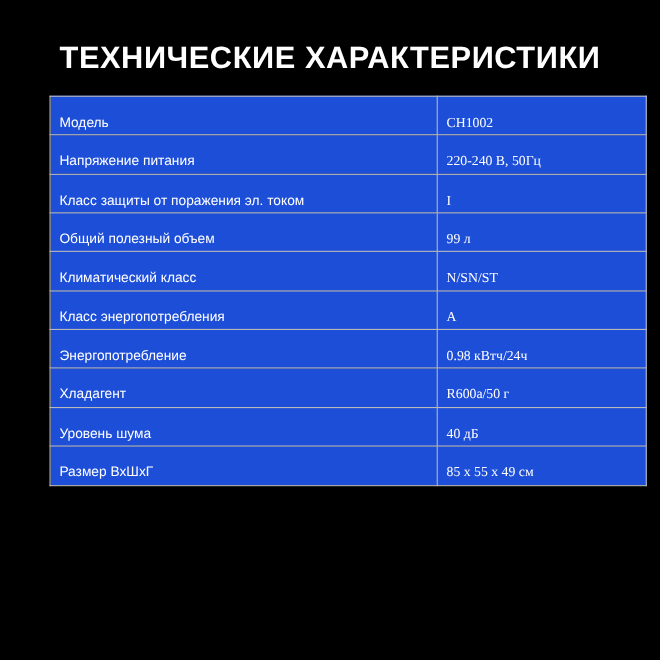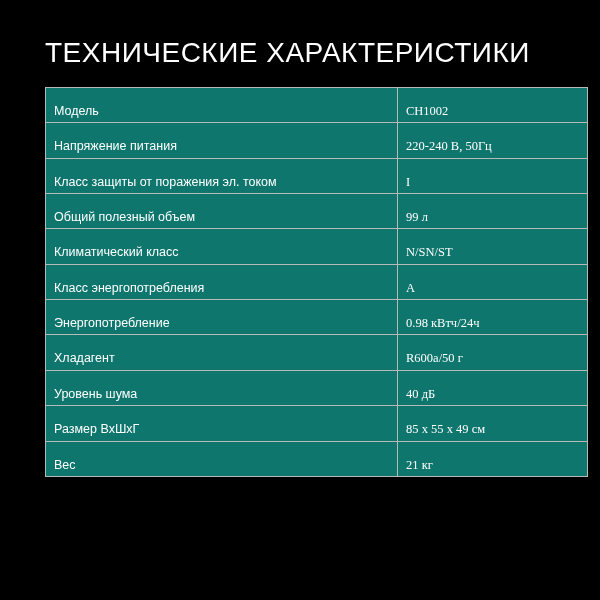--- a/index.html
+++ b/index.html
@@ -16,22 +16,23 @@
   }
   .page {
     position: relative;
     width: 600px;
     height: 600px;
     box-sizing: border-box;
     padding: 30px 45px 0 45px;
   }
   .title {
     font-size: 28px;
-    font-weight: normal;
+    font-weight: bold;
     letter-spacing: 0.5px;
+    text-align: center;
     color: #ffffff;
     margin: 8px 0 18px 0;
     line-height: 1.1;
     white-space: nowrap;
   }
   .spec-table {
     width: 510px;
     border-collapse: collapse;
     table-layout: fixed;
     border: 1px solid #b9b9b9;
@@ -39,21 +40,21 @@
   .spec-table tr {
     height: 25px;
   }
   .spec-table td {
     border: 1px solid #b9b9b9;
     font-size: 12.5px;
     color: #ffffff;
     padding: 16px 8px 4px 8px;
     vertical-align: middle;
     line-height: 1.15;
-    background: #0f766e;
+    background: #1d4ed8;
   }
   .spec-table td.param {
     width: 335px;
   }
   .spec-table td.value {
     width: 173px;
     font-family: Liberation Serif, serif;
   }
 </style>
 </head>
@@ -98,20 +99,16 @@
         <td class="value">R600a/50 г</td>
       </tr>
       <tr>
         <td class="param">Уровень шума</td>
         <td class="value">40 дБ</td>
       </tr>
       <tr>
         <td class="param">Размер ВхШхГ</td>
         <td class="value">85 х 55 х 49 см</td>
       </tr>
-      <tr>
-        <td class="param">Вес</td>
-        <td class="value">21 кг</td>
-      </tr>
     </tbody>
   </table>
 
 </div>
 
 </body></html>

